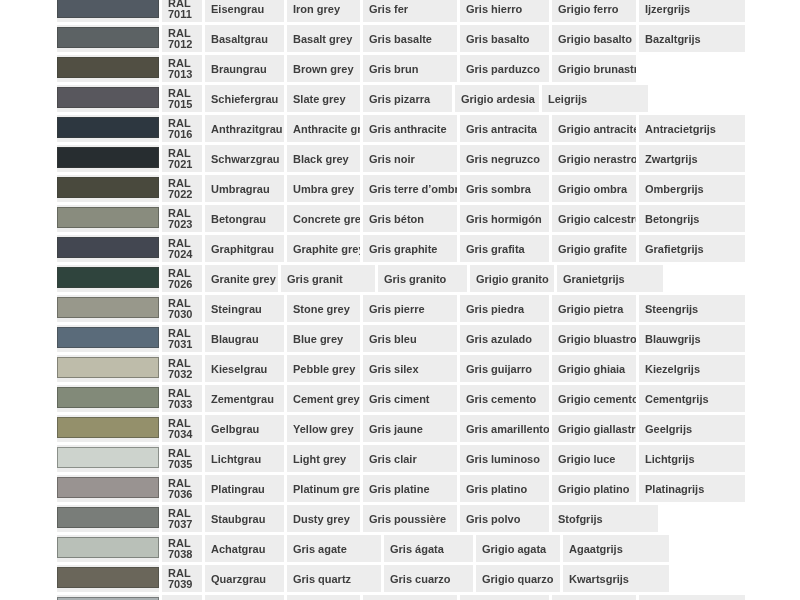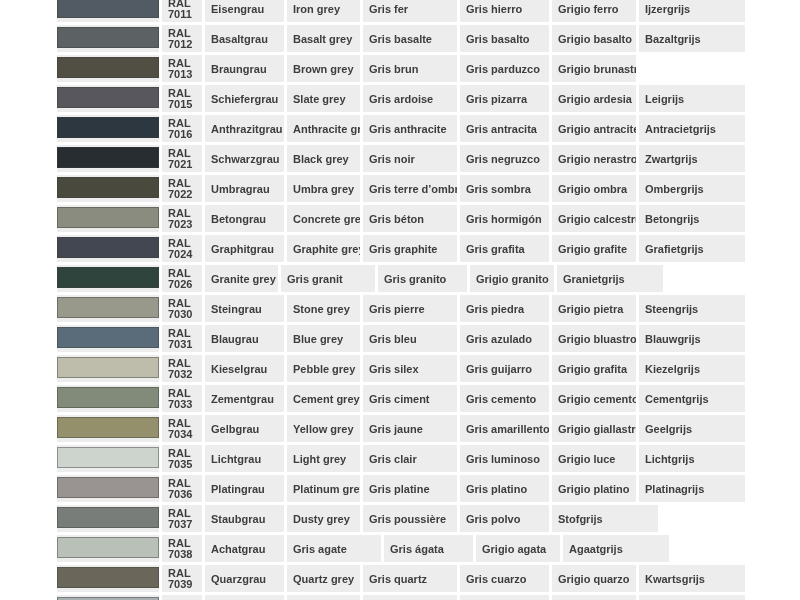--- a/index.html
+++ b/index.html
@@ -91,21 +91,20 @@
     <div class="cell c-it">Grigio brunastro</div>
   </div>
       <div class="row">
     <div class="cell c-swatch">
       <div class="bar" style="background: rgb(88, 87, 93);"></div>
     </div>
     <div class="cell c-ral">RAL
 7015</div>
     <div class="cell c-de">Schiefergrau</div>
     <div class="cell c-en">Slate grey</div>
-    <div class="cell c-fr">Gris ardoise</div>
     <div class="cell c-es">Gris pizarra</div>
     <div class="cell c-it">Grigio ardesia</div>
     <div class="cell c-nl">Leigrijs</div>
   </div>
       <div class="row">
     <div class="cell c-swatch">
       <div class="bar" style="background: rgb(45, 55, 64);"></div>
     </div>
     <div class="cell c-ral">RAL
 7016</div>
@@ -209,21 +208,21 @@
       <div class="row">
     <div class="cell c-swatch">
       <div class="bar" style="background: rgb(190, 188, 170);"></div>
     </div>
     <div class="cell c-ral">RAL
 7032</div>
     <div class="cell c-de">Kieselgrau</div>
     <div class="cell c-en">Pebble grey</div>
     <div class="cell c-fr">Gris silex</div>
     <div class="cell c-es">Gris guijarro</div>
-    <div class="cell c-it">Grigio grafita</div>
+    <div class="cell c-it">Grigio ghiaia</div>
     <div class="cell c-nl">Kiezelgrijs</div>
   </div>
       <div class="row">
     <div class="cell c-swatch">
       <div class="bar" style="background: rgb(130, 138, 121);"></div>
     </div>
     <div class="cell c-ral">RAL
 7033</div>
     <div class="cell c-de">Zementgrau</div>
     <div class="cell c-en">Cement grey</div>
@@ -295,21 +294,20 @@
     <div class="cell c-it">Grigio agata</div>
     <div class="cell c-nl">Agaatgrijs</div>
   </div>
       <div class="row">
     <div class="cell c-swatch">
       <div class="bar" style="background: rgb(106, 102, 90);"></div>
     </div>
     <div class="cell c-ral">RAL
 7039</div>
     <div class="cell c-de">Quarzgrau</div>
-    <div class="cell c-en">Quartz grey</div>
     <div class="cell c-fr">Gris quartz</div>
     <div class="cell c-es">Gris cuarzo</div>
     <div class="cell c-it">Grigio quarzo</div>
     <div class="cell c-nl">Kwartsgrijs</div>
   </div>
       <div class="row">
     <div class="cell c-swatch">
       <div class="bar" style="background: rgb(169, 176, 178);"></div>
     </div>
     <div class="cell c-ral"></div>

